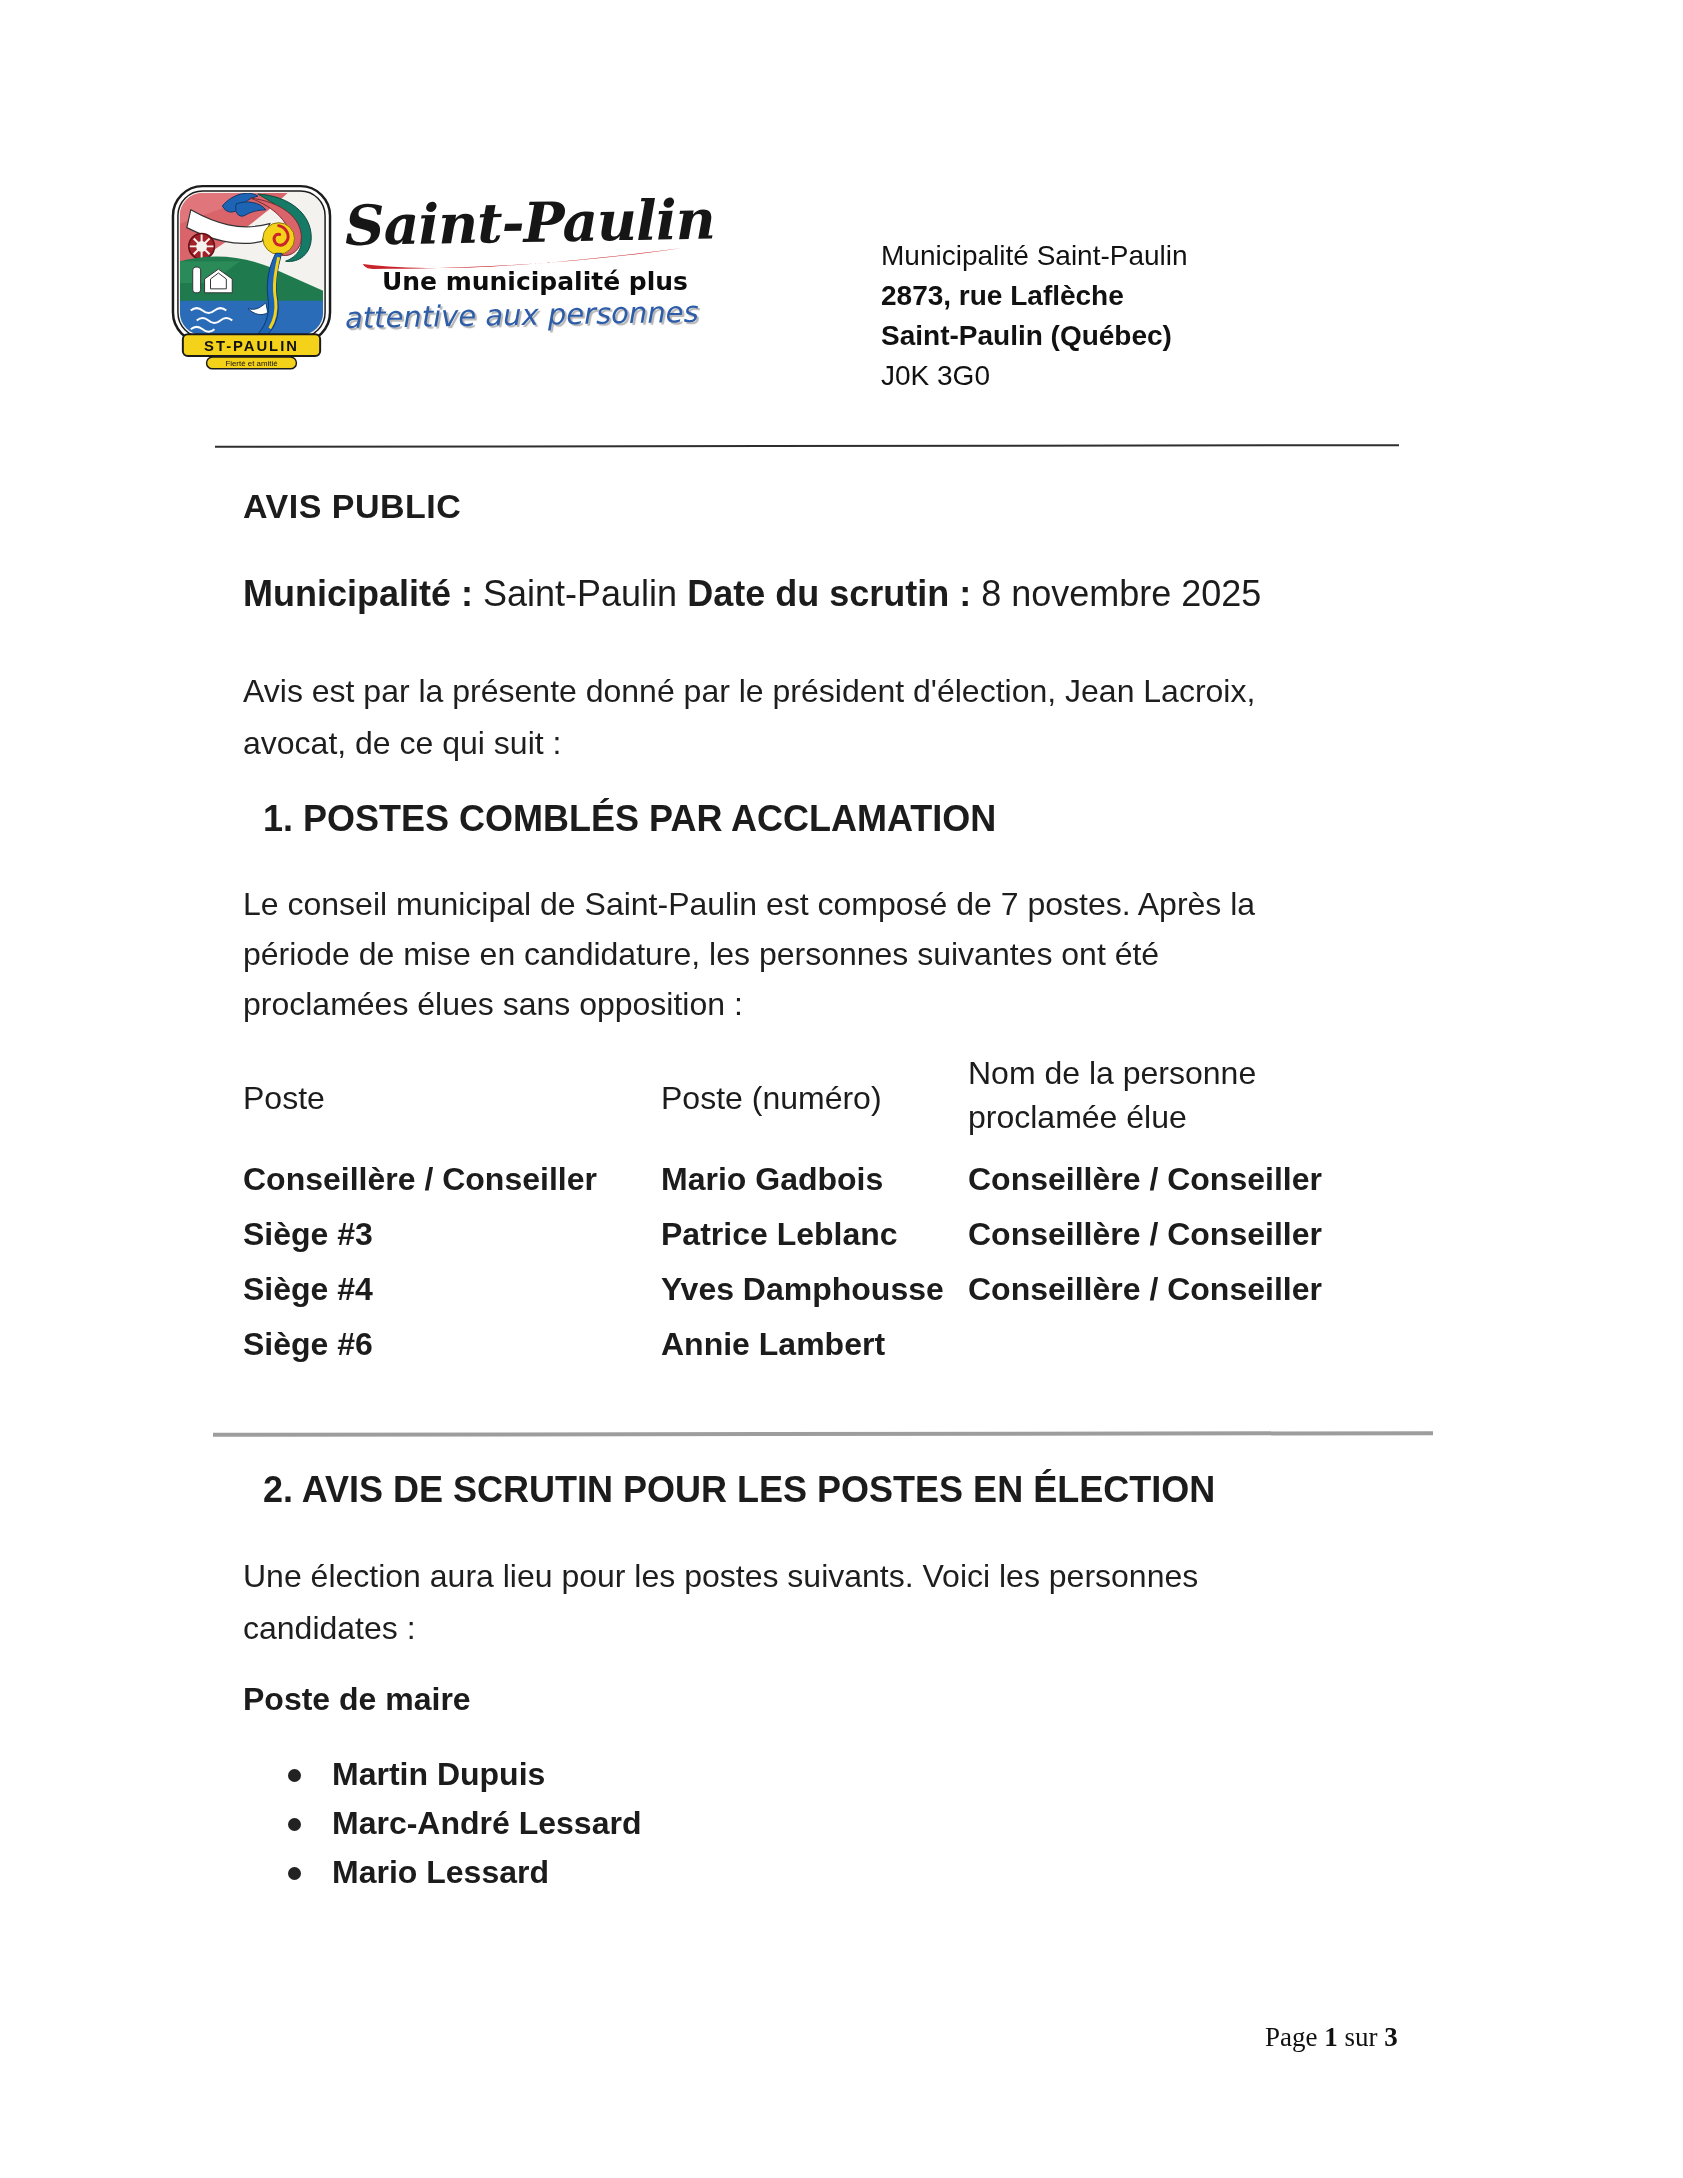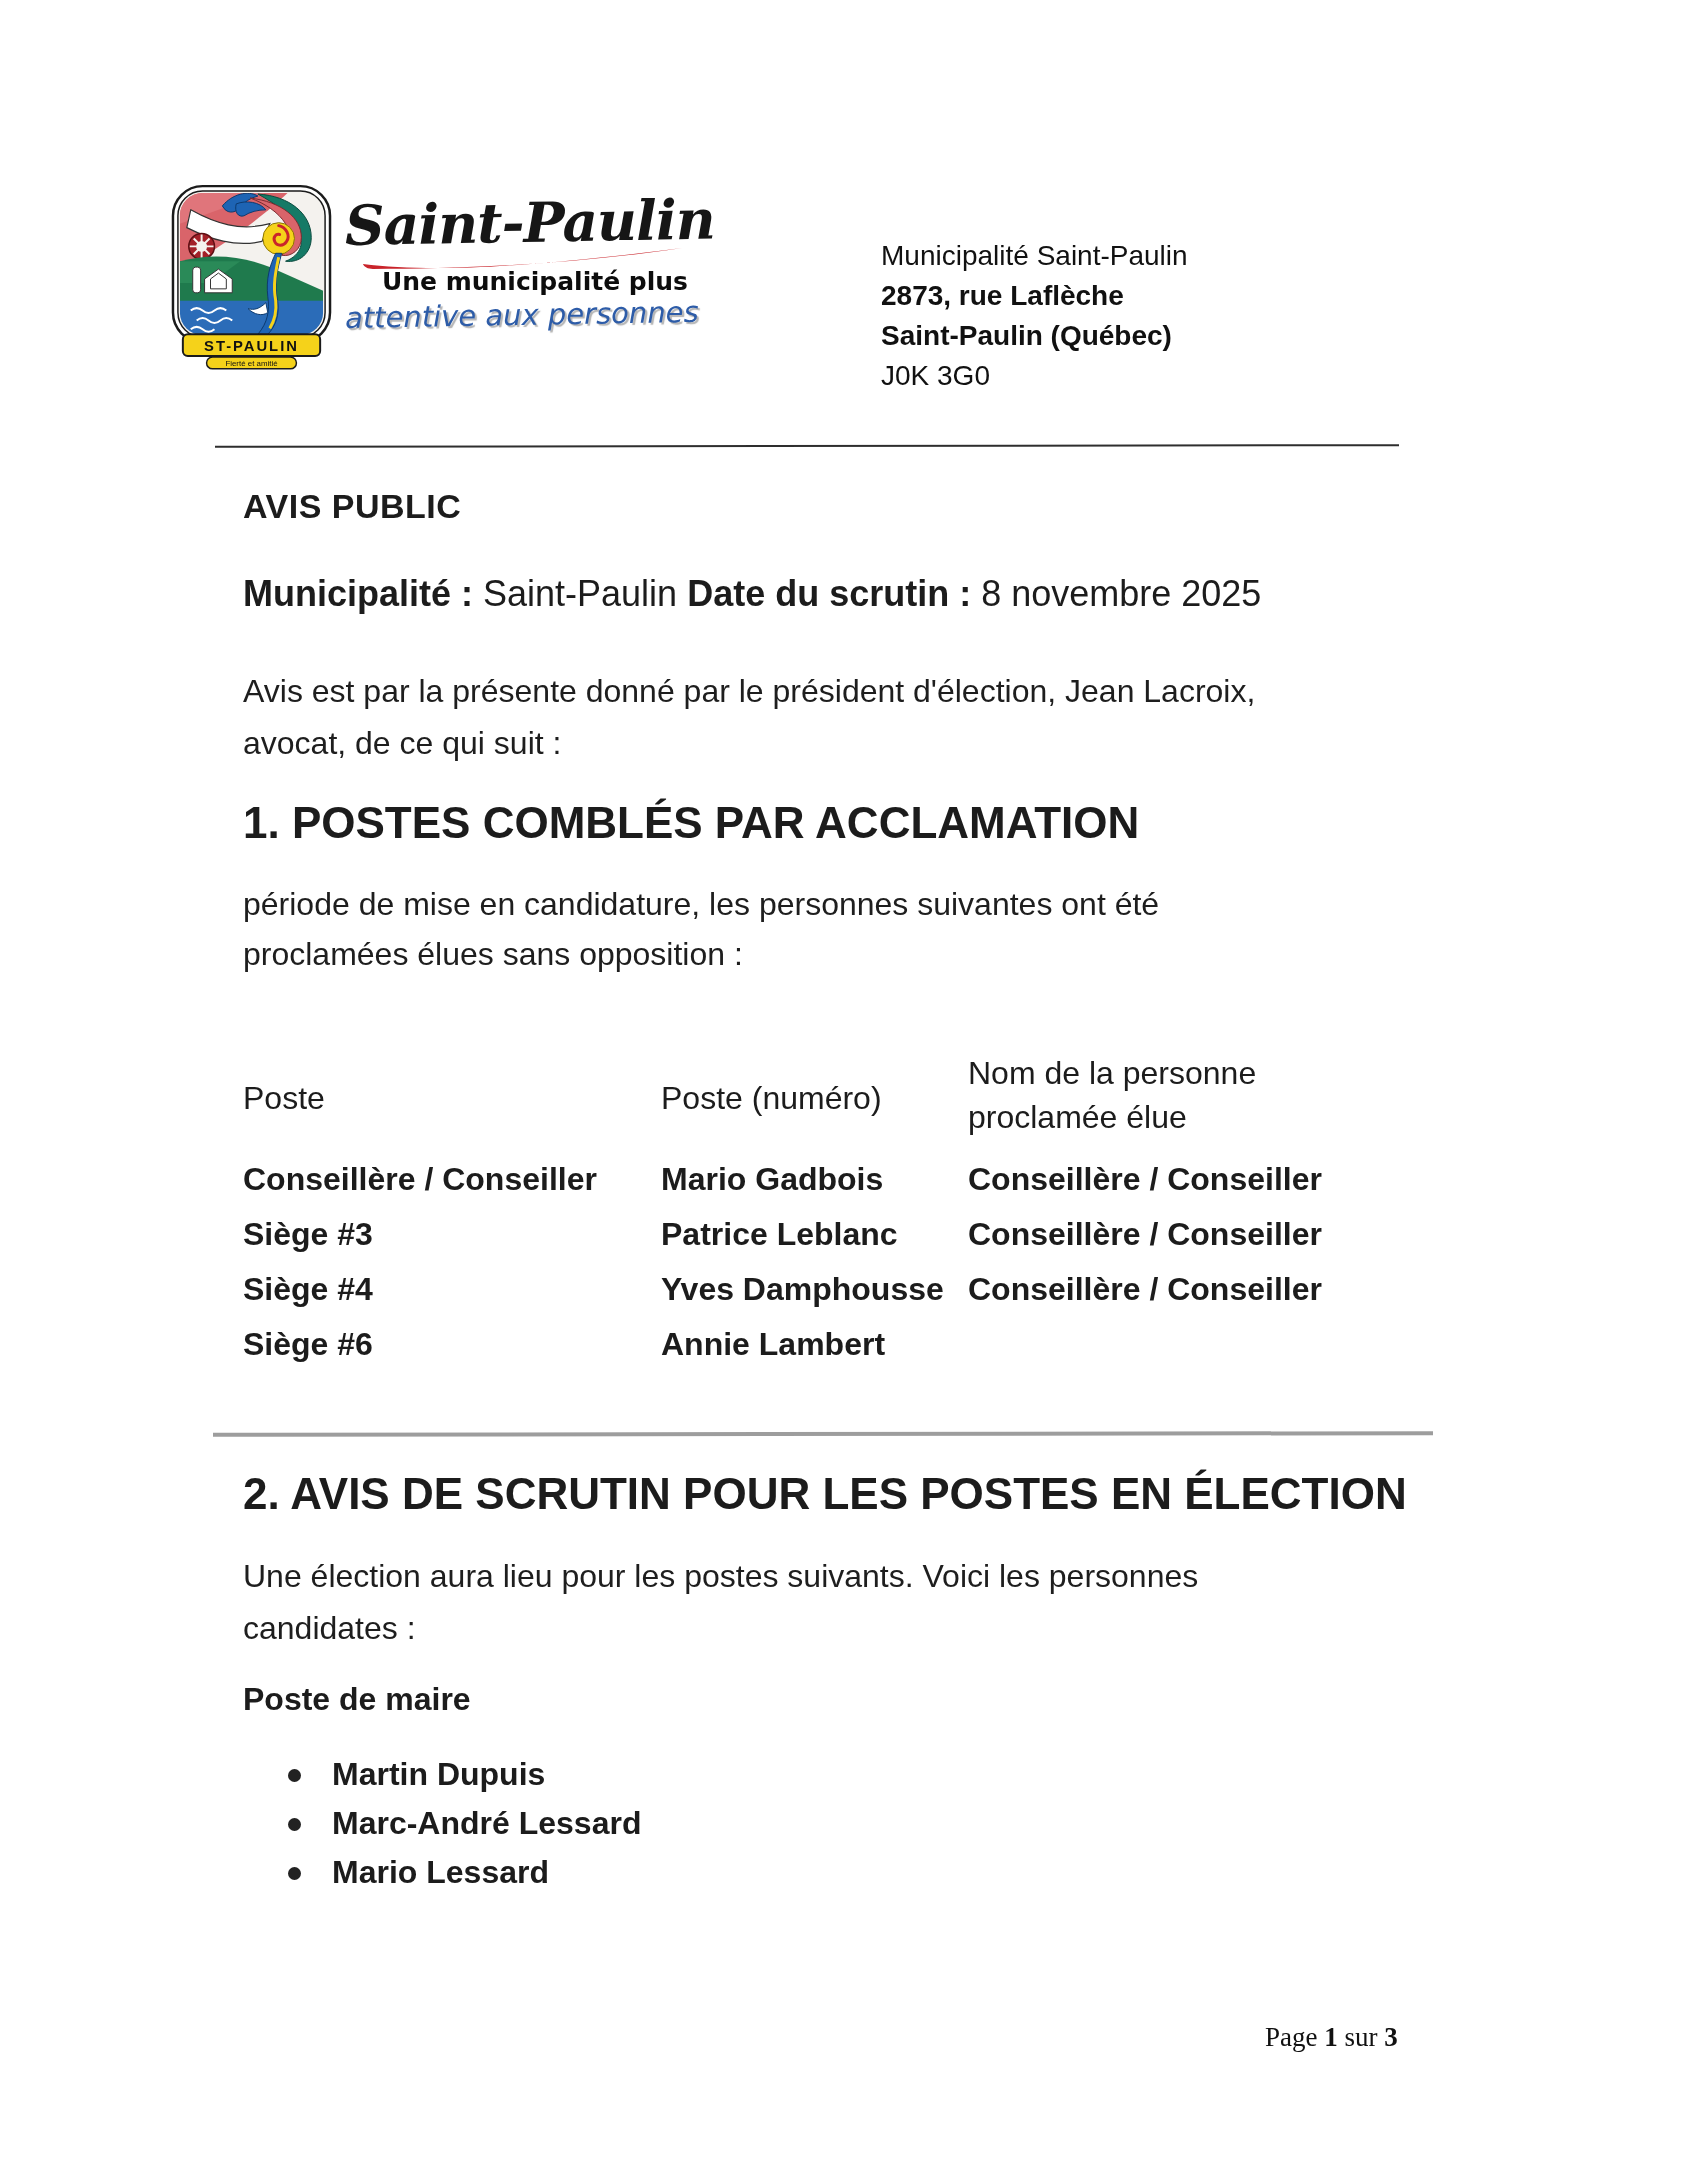--- a/index.html
+++ b/index.html
@@ -37,21 +37,21 @@
 
   .rule-top{left:215px;top:445px;width:1184px;height:2px;background:#2e2e2e;transform:rotate(-0.08deg);}
   .rule-mid{left:213px;top:1432px;width:1220px;height:4px;background:#9d9d9d;transform:rotate(-0.08deg);}
 
   
   .title{left:243px;top:487px;font-weight:700;font-size:34px;letter-spacing:0.5px;}
   .muni-line{left:243px;top:573px;font-size:36px;white-space:nowrap;}
   .muni-line .b{font-weight:700;}
   .para{font-size:32px;color:#1e1e1e;}
   .p1{left:243px;top:665px;line-height:52px;}
-  .h-sec{font-weight:700;font-size:44px;white-space:nowrap;}
+  .h-sec{font-weight:700;font-size:36px;white-space:nowrap;margin-left:20px;}
   .h1s{left:243px;top:798px;}
   .p2{left:243px;top:879px;line-height:50px;}
 
   .accl-table{
     left:243px;top:1047px;width:1158px;
     display:grid;grid-template-columns:418px 307px 434px;
     font-size:32px;
   }
   .accl-table .th{
     font-weight:400;display:flex;align-items:center;height:101px;line-height:44px;
@@ -172,20 +172,21 @@
   </div>
 
   <div class="abs para p1">
     <div class="nowrap">Avis est par la présente donné par le président d'élection, Jean Lacroix,</div>
     <div class="nowrap">avocat, de ce qui suit :</div>
   </div>
 
   <div class="abs h-sec h1s">1. POSTES COMBLÉS PAR ACCLAMATION</div>
 
   <div class="abs para p2">
+    <div class="nowrap">Le conseil municipal de Saint-Paulin est composé de 7 postes. Après la</div>
     <div class="nowrap">période de mise en candidature, les personnes suivantes ont été</div>
     <div class="nowrap">proclamées élues sans opposition :</div>
   </div>
 
   <div class="abs accl-table">
     <div class="th nowrap">Poste</div>
     <div class="th nowrap">Poste (numéro)</div>
     <div class="th wrap">Nom de la personne proclamée élue</div>
 
     <div class="td">Conseillère / Conseiller</div>

